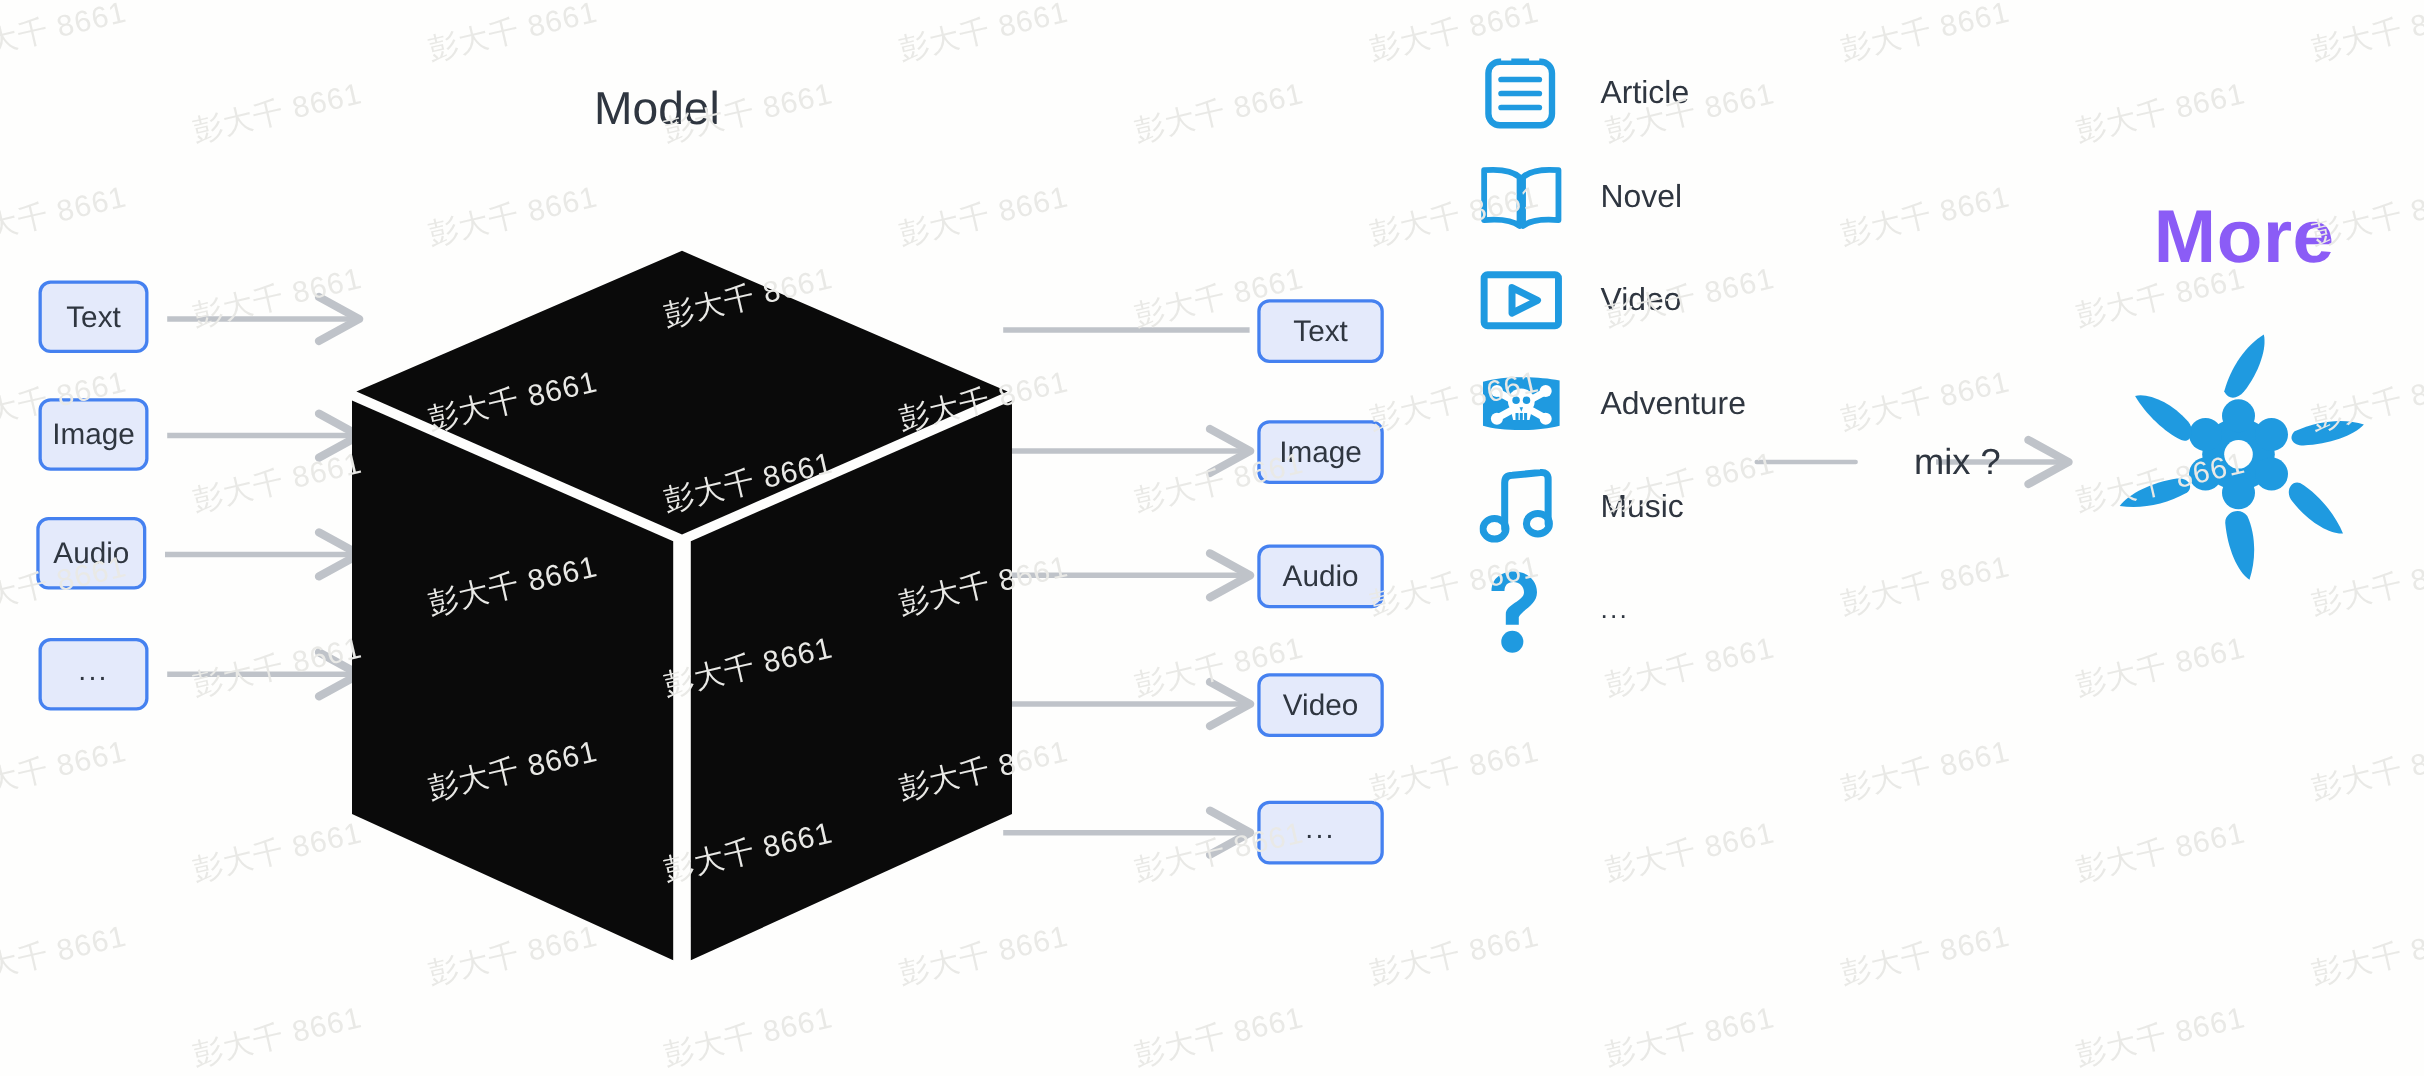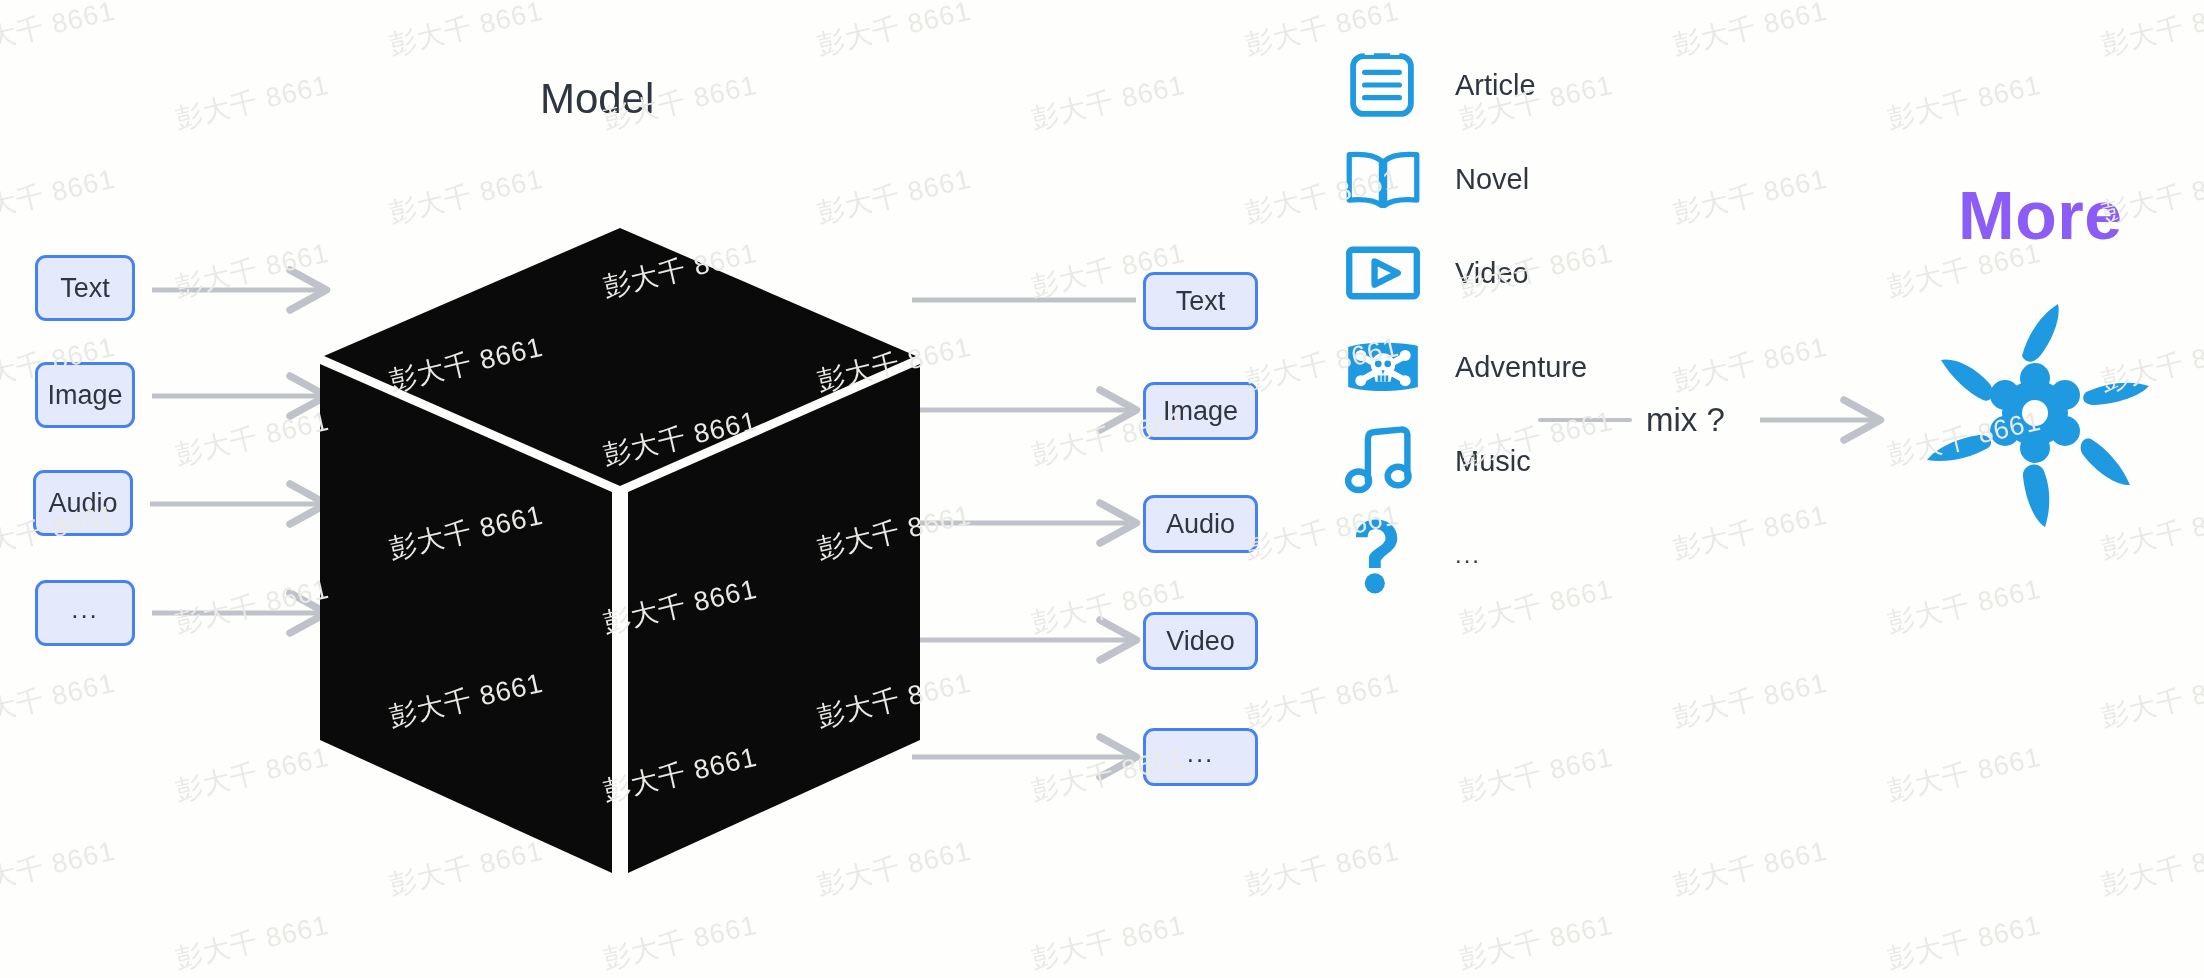--- a/index.html
+++ b/index.html
@@ -113,25 +113,26 @@
   }
   .icon-label.small-dots {
     font-size: 24px;
     letter-spacing: 2px;
     color: #2f3640;
   }
 
   
   #mix-group {
     position: absolute;
-    left: 1538px;
+    left: 1595px;
     top: 400px;
     display: flex;
     align-items: center;
     height: 40px;
+    gap: 37px;
   }
   #mix-label {
     font-size: 33px;
     color: #2f3640;
     margin: 0 14px;
     font-family: "Liberation Sans", sans-serif;
     white-space: nowrap;
   }
   .plainline {
     width: 94px;

